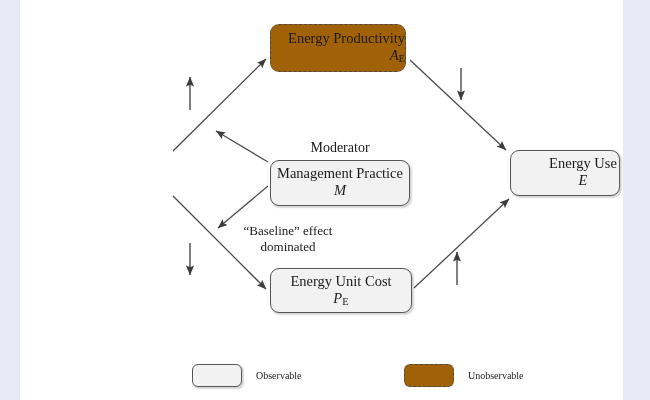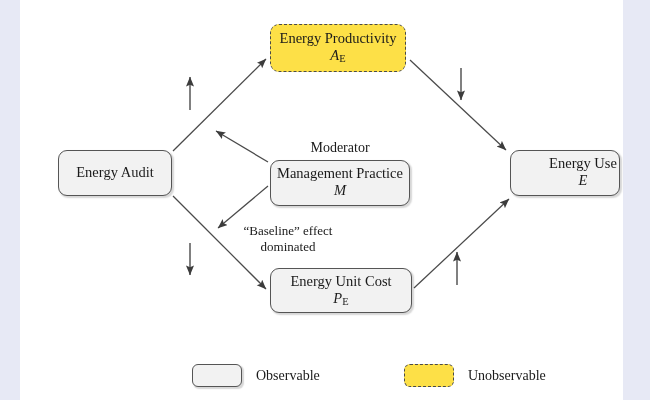--- a/index.html
+++ b/index.html
@@ -56,22 +56,23 @@
     vertical-align: -0.22em;
     letter-spacing: 0;
   }
 
   .observable {
     background: #f2f2f2;
     border: 1.4px solid #555555;
     box-shadow: 1.5px 1.5px 1.5px rgba(0,0,0,0.16);
   }
   .unobservable {
-    background: #fde047;
+    background: #a16207;
     border: 1.6px dashed #4a4a4a;
+    align-items: flex-end;
   }
 
   #node-energy-audit      { left: 38px;  top: 150px; width: 114px; height: 46px; }
   #node-energy-productivity { left: 250px; top: 24px;  width: 136px; height: 48px; }
   #node-management-practice { left: 250px; top: 160px; width: 140px; height: 46px; }
   #node-energy-unit-cost  { left: 250px; top: 268px; width: 142px; height: 45px; }
   #node-energy-use        { left: 490px; top: 150px; width: 110px; height: 46px; padding-left: 36px; }
 
   #moderator-label {
     position: absolute;
@@ -111,21 +112,21 @@
   #legend-unobservable { left: 384px; top: 4px; }
   .legend-swatch {
     width: 50px;
     height: 23px;
     border-radius: 6px;
     box-sizing: border-box;
   }
   .legend-swatch.observable { box-shadow: 1.2px 1.2px 1.2px rgba(0,0,0,0.16); }
   .legend-text {
     margin-left: 14px;
-    font-size: 14px;
+    font-size: 10px;
     color: #1a1a1a;
     white-space: nowrap;
   }
 </style>
 </head>
 <body>
 
 <div id="page">
   <div id="canvas">
 
@@ -155,23 +156,20 @@
         <line x1="170" y1="243" x2="170" y2="275" stroke="#3c3c3c" stroke-width="1.3" marker-end="url(#arrowhead)"></line>
       </g>
       <g>
         <line x1="441" y1="68" x2="441" y2="100" stroke="#3c3c3c" stroke-width="1.3" marker-end="url(#arrowhead)"></line>
       </g>
       <g>
         <line x1="437" y1="285" x2="437" y2="252" stroke="#3c3c3c" stroke-width="1.3" marker-end="url(#arrowhead)"></line>
       </g>
     </svg>
 
-    <div class="node observable" id="node-energy-audit">
-      <div class="ln1">Energy Audit</div>
-    </div>
 
     <div class="node unobservable" id="node-energy-productivity">
       <div class="ln1">Energy Productivity</div>
       <div class="ln2"><span>A</span><span class="sub">E</span></div>
     </div>
 
     <div id="moderator-label">Moderator</div>
 
     <div class="node observable" id="node-management-practice">
       <div class="ln1">Management Practice</div>

